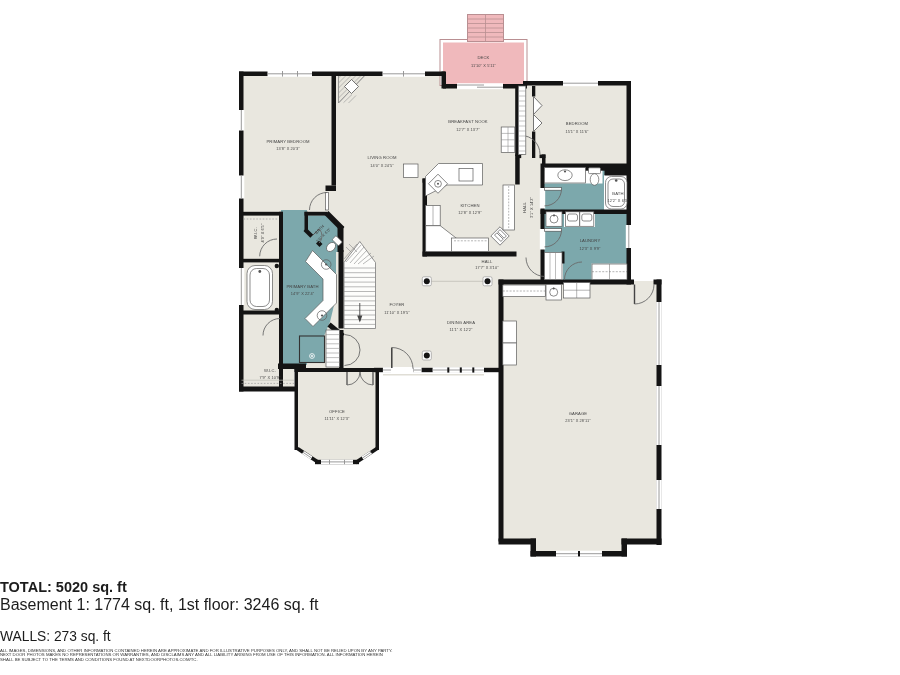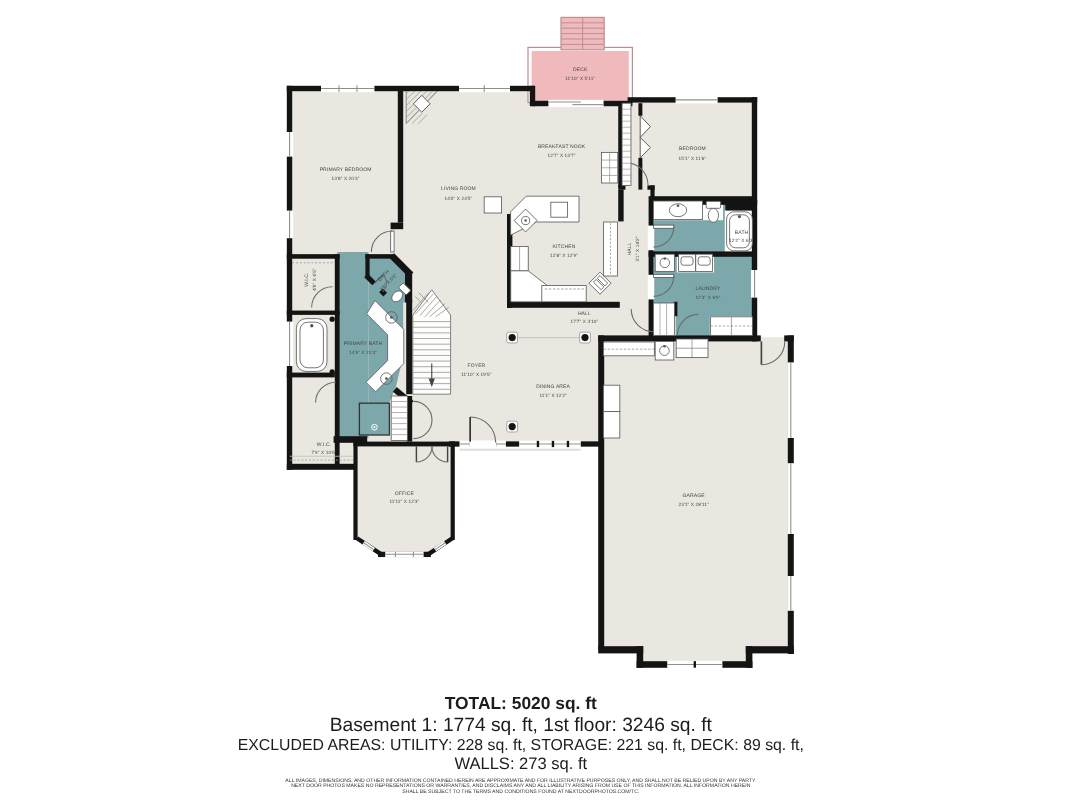--- a/index.html
+++ b/index.html
@@ -1,19 +1,19 @@
 <!DOCTYPE html>
 <html><head>
 <meta charset="utf-8">
 <style>
   html,body{margin:0;padding:0;background:#fff;}
   .page{width:900px;height:675px;position:relative;background:#fff;overflow:hidden;
         font-family:"Liberation Sans",sans-serif;}
   .page svg{position:absolute;top:0;left:0;}
-  .cap{position:absolute;left:0;width:868px;text-align:center;color:#1c1c1c;}
+  .cap{position:absolute;left:0;width:868px;color:#1c1c1c;}
   .lbl{font-size:4.2px;letter-spacing:.1px;fill:#444;text-anchor:middle;}
   .dim{font-size:3.9px;letter-spacing:.1px;fill:#444;text-anchor:middle;}
   .fx{fill:#fff;stroke:#5c5c5c;stroke-width:.7;}
   .arc{fill:none;stroke:#6a6a6a;stroke-width:.9;}
   .wl{fill:#141414;}
   .wgl{stroke:#8f8f8f;stroke-width:.9;}
 </style>
 </head>
 <body>
 <div class="page">
@@ -633,21 +633,20 @@
 <g>
         <text class="lbl" transform="rotate(-45 320.5 230.5)" x="320.5" y="230.5">BATH</text>
 <text class="dim" transform="rotate(-45 324.5 236)" x="324.5" y="236">2'6" X 6'0"</text>
       </g>
 </svg>
 
 <div class="cap" style="top:578.5px;font-size:14.5px;font-weight:bold;">TOTAL: 5020 sq. ft</div>
 
 <div class="cap" style="top:596px;font-size:16px;">Basement 1: 1774 sq. ft, 1st floor: 3246 sq. ft</div>
 
-<div class="cap" style="top:613px;font-size:13.2px;">EXCLUDED AREAS: UTILITY: 228 sq. ft, STORAGE: 221 sq. ft, DECK: 89 sq. ft,</div>
 
 <div class="cap" style="top:629px;font-size:13.8px;">WALLS: 273 sq. ft</div>
 
 <div class="cap" style="top:649px;font-size:4.3px;line-height:4.4px;color:#333;">
 ALL IMAGES, DIMENSIONS, AND OTHER INFORMATION CONTAINED HEREIN ARE APPROXIMATE AND FOR ILLUSTRATIVE PURPOSES ONLY, AND SHALL NOT BE RELIED UPON BY ANY PARTY.<br>
 NEXT DOOR PHOTOS MAKES NO REPRESENTATIONS OR WARRANTIES, AND DISCLAIMS ANY AND ALL LIABILITY ARISING FROM USE OF THIS INFORMATION. ALL INFORMATION HEREIN<br>
 SHALL BE SUBJECT TO THE TERMS AND CONDITIONS FOUND AT NEXTDOORPHOTOS.COM/TC.</div>
 </div>
 
 </body></html>

